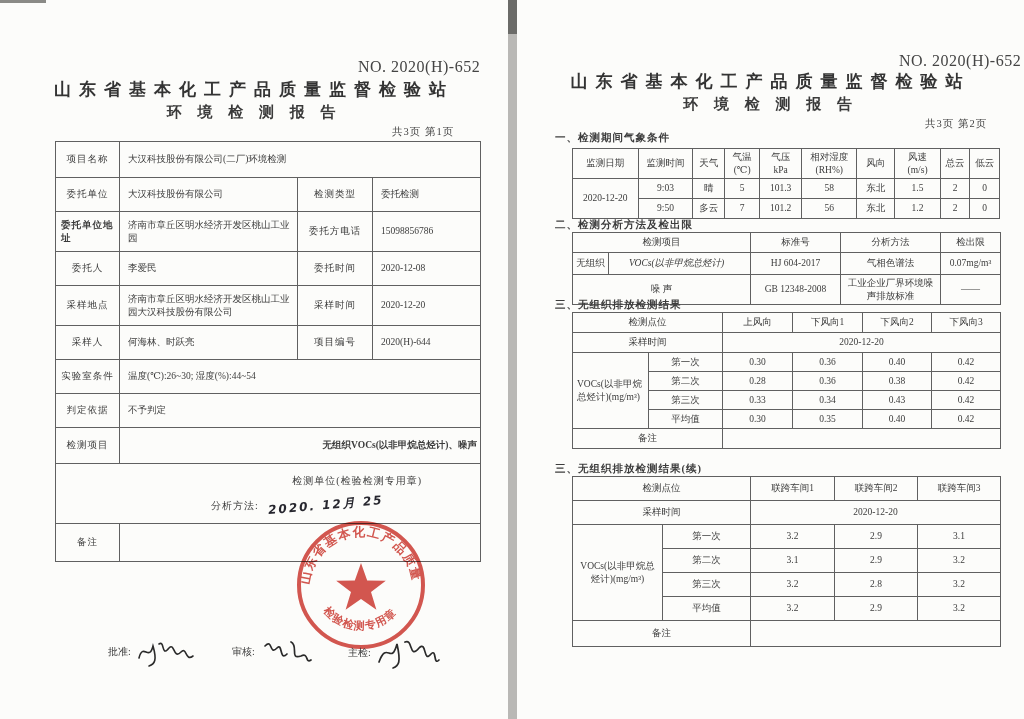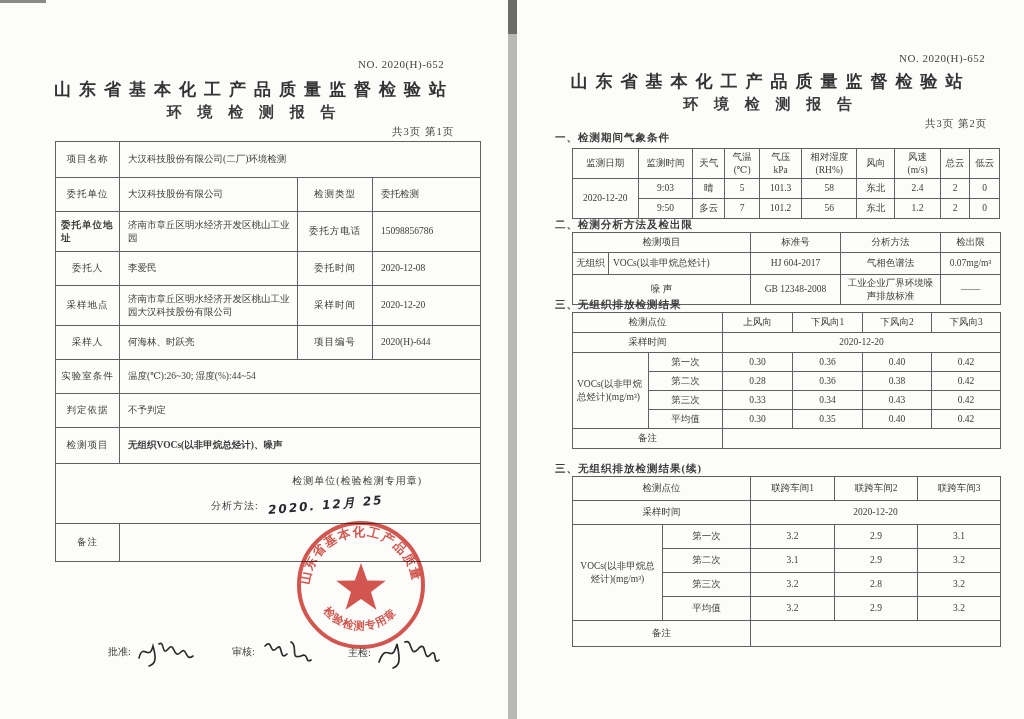--- a/index.html
+++ b/index.html
@@ -9,21 +9,21 @@
     font-family:"Liberation Serif","DejaVu Serif",serif;
     color:#3a3a3a;
   }
   .page{position:absolute;top:0;height:719px;background:#fcfcfa;}
   #page-left{left:0;width:508px;}
   #page-right{left:517px;width:507px;}
   .gutter{position:absolute;top:0;left:508px;width:9px;height:719px;background:#b9b8b5;}
   .gutter-top{position:absolute;top:0;left:508px;width:9px;height:34px;background:#6b6b68;}
   .edge-smudge{position:absolute;top:0;left:0;width:46px;height:3px;background:#8a8a86;}
 
-  .doc-no{position:absolute;font-size:11px;letter-spacing:.5px;color:#444;}
+  .doc-no{position:absolute;font-size:16px;letter-spacing:.5px;color:#444;}
   .station-title{position:absolute;width:100%;text-align:center;font-weight:bold;
     font-size:17px;letter-spacing:8px;color:#333;white-space:nowrap;}
   .report-title{position:absolute;width:100%;text-align:center;font-weight:bold;
     font-size:15px;letter-spacing:6px;color:#3a3a3a;}
   .page-info{position:absolute;font-size:10.5px;color:#444;letter-spacing:1px;}
   .section-title{position:absolute;font-size:10.5px;font-weight:bold;color:#3c3c3c;letter-spacing:1px;}
 
   table{border-collapse:collapse;table-layout:fixed;position:absolute;background:transparent;}
   td,th{border:1px solid #606060;font-size:9.5px;font-weight:normal;color:#3b3b3b;
     text-align:center;vertical-align:middle;padding:1px 3px;line-height:1.35;
@@ -101,21 +101,21 @@
     <tr style="height:34px;">
       <td class="lab">实验室条件</td>
       <td class="val-left" colspan="3">温度(℃):26~30; 湿度(%):44~54</td>
     </tr>
     <tr style="height:34px;">
       <td class="lab">判定依据</td>
       <td class="val-left" colspan="3">不予判定</td>
     </tr>
     <tr style="height:36px;">
       <td class="lab">检测项目</td>
-      <td class="val-left" colspan="3" style="font-weight:bold;">无组织VOCs(以非甲烷总烃计)、噪声</td>
+      <td class="val-left" colspan="3" style="font-weight:bold;text-align:right;">无组织VOCs(以非甲烷总烃计)、噪声</td>
     </tr>
     <tr style="height:60px;">
       <td class="sign-cell" colspan="4">
         <div class="sign-line1">检测单位(检验检测专用章)</div>
         <div class="sign-line2">
           <span>分析方法:</span>
           <span class="hand-date">2020. 12月 25</span>
         </div>
       </td>
     </tr>
@@ -199,21 +199,21 @@
       <td>低云</td>
     </tr>
     <tr style="height:20px;">
       <td rowspan="2">2020-12-20</td>
       <td>9:03</td>
       <td>晴</td>
       <td>5</td>
       <td>101.3</td>
       <td>58</td>
       <td>东北</td>
-      <td>2.4</td>
+      <td>1.5</td>
       <td>2</td>
       <td>0</td>
     </tr>
     <tr style="height:20px;">
       <td>9:50</td>
       <td>多云</td>
       <td>7</td>
       <td>101.2</td>
       <td>56</td>
       <td>东北</td>
@@ -236,21 +236,21 @@
       </colgroup>
     <tbody>
         <tr style="height:20px;">
       <td colspan="2">检测项目</td>
       <td>标准号</td>
       <td>分析方法</td>
       <td>检出限</td>
     </tr>
     <tr style="height:22px;">
       <td>无组织</td>
-      <td class="val-left" style="padding-left:4px;">VOCs(以非甲烷总烃计)</td>
+      <td class="val-left" style="padding-left:20px;font-style:italic;">VOCs(以非甲烷总烃计)</td>
       <td>HJ 604-2017</td>
       <td>气相色谱法</td>
       <td>0.07mg/m³</td>
     </tr>
     <tr style="height:30px;">
       <td colspan="2">噪 声</td>
       <td>GB 12348-2008</td>
       <td>工业企业厂界环境噪声排放标准</td>
       <td>——</td>
     </tr>

